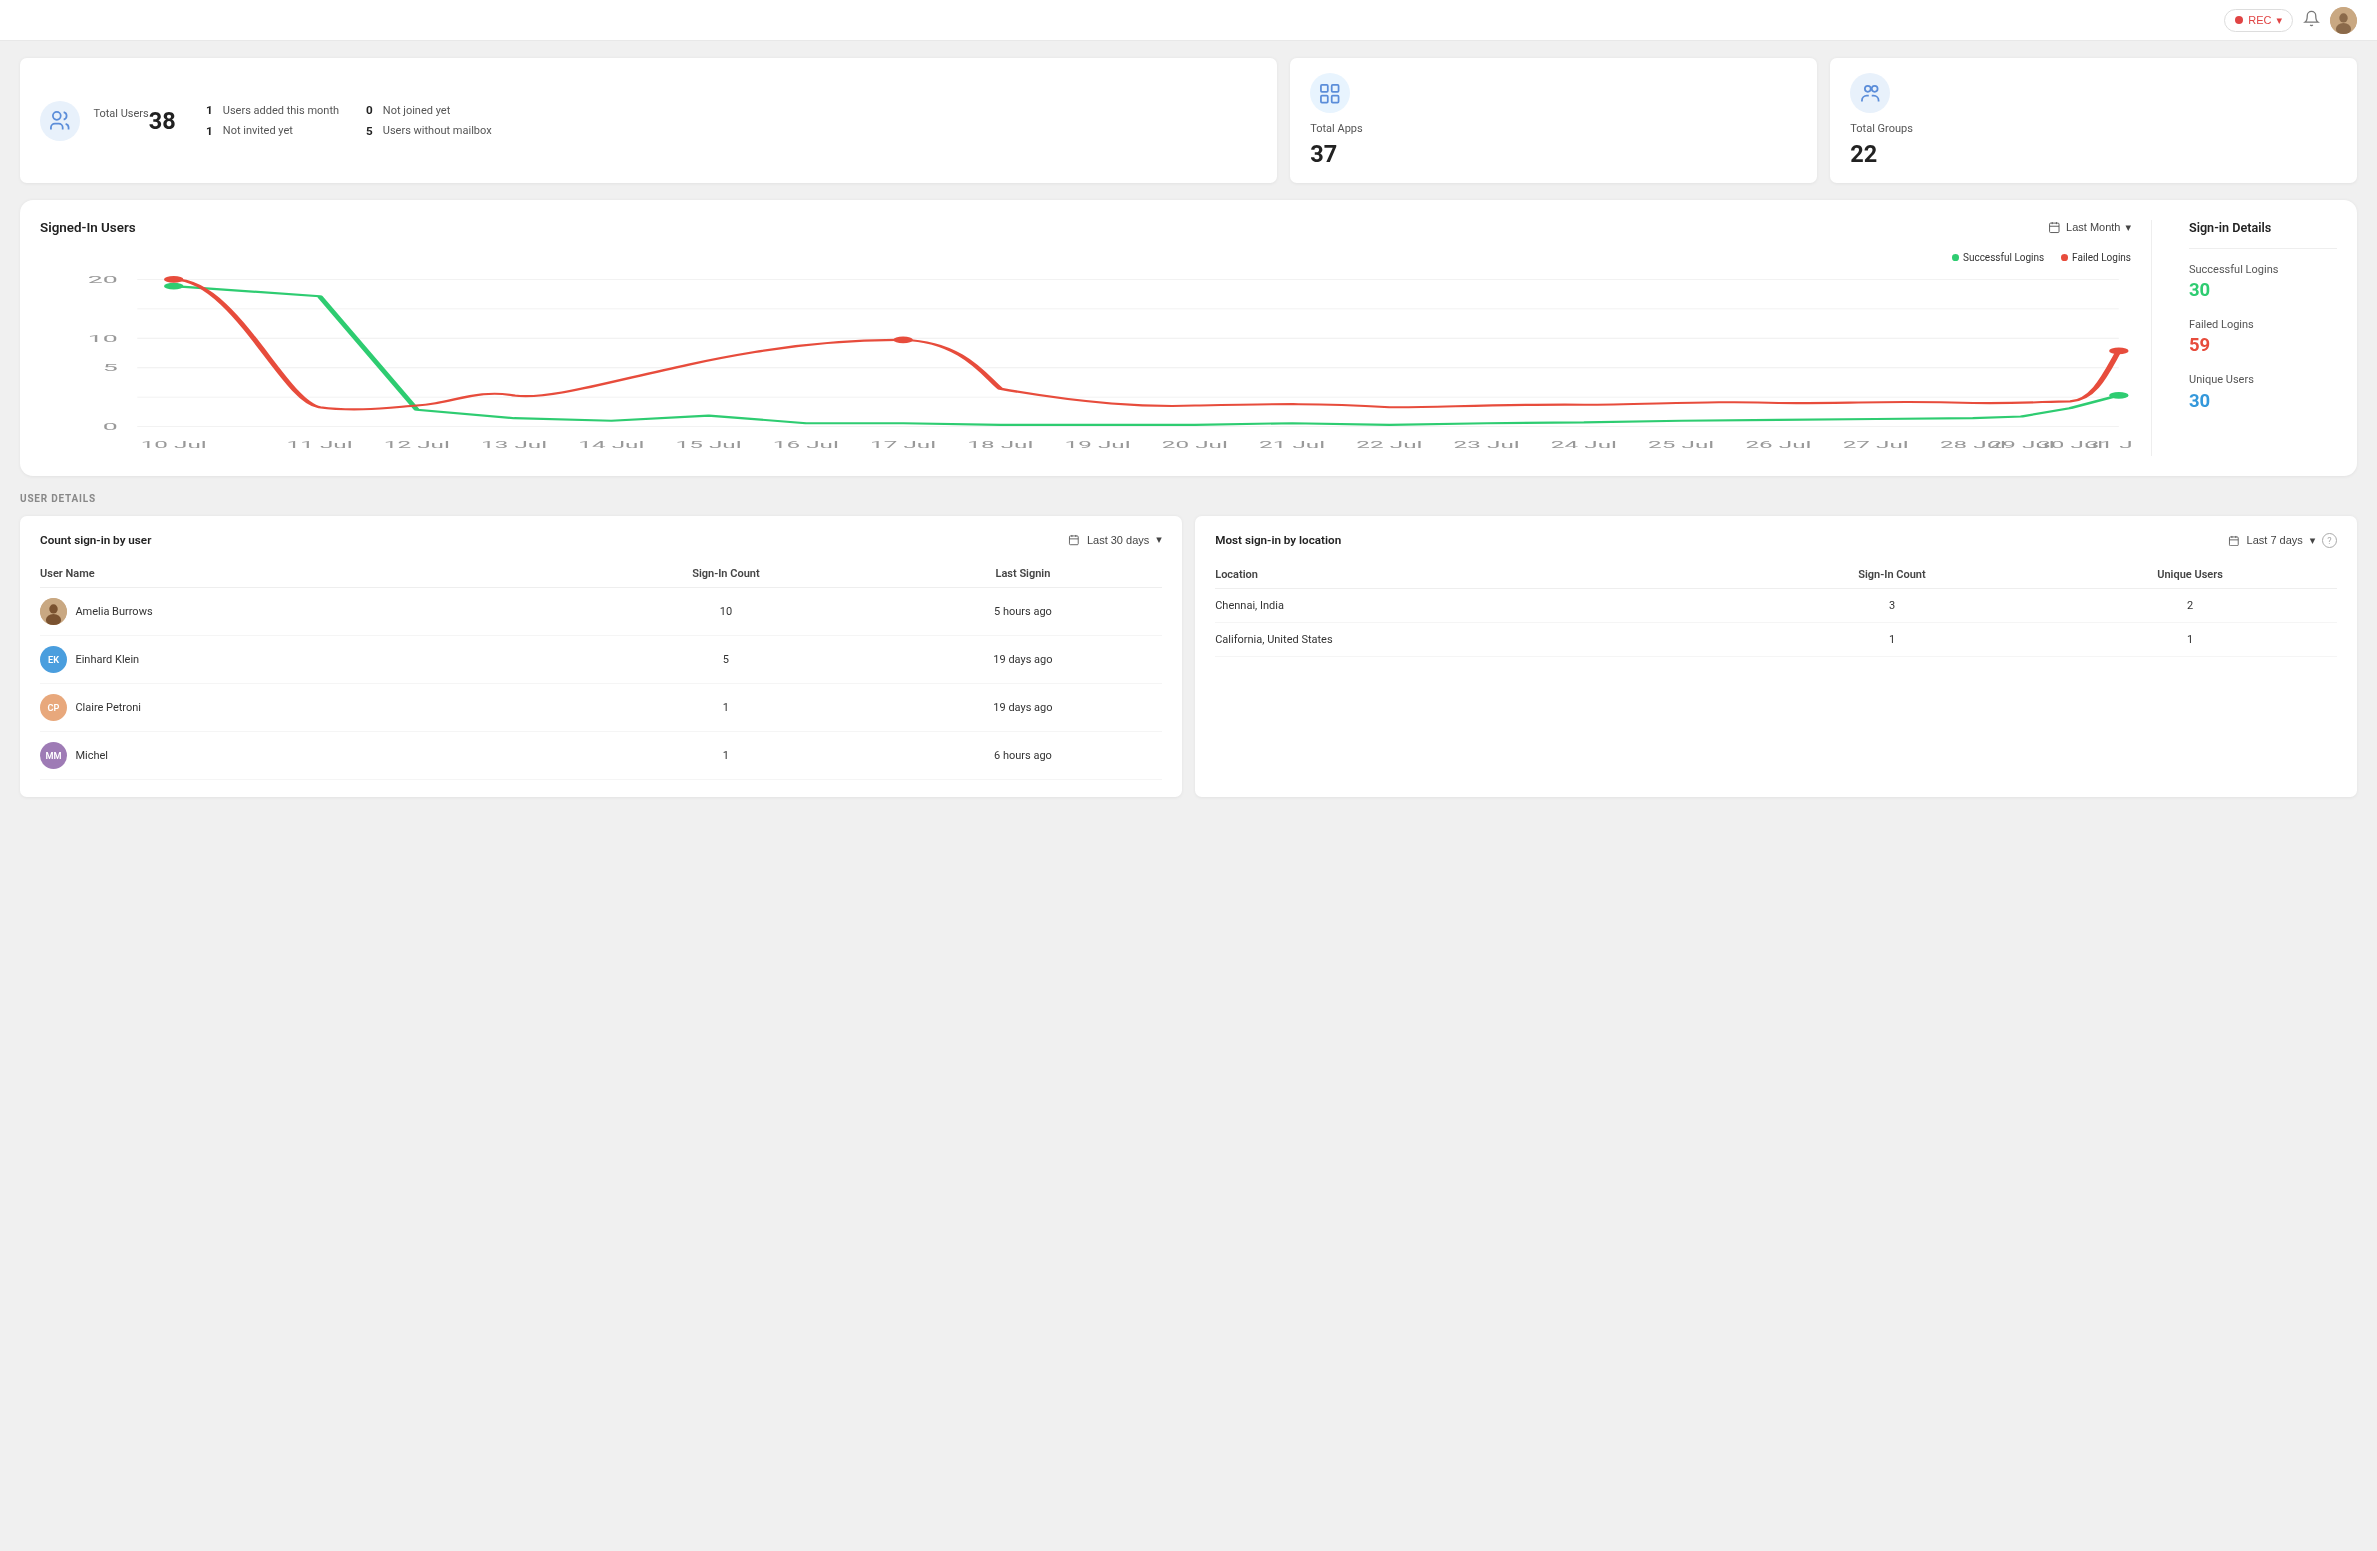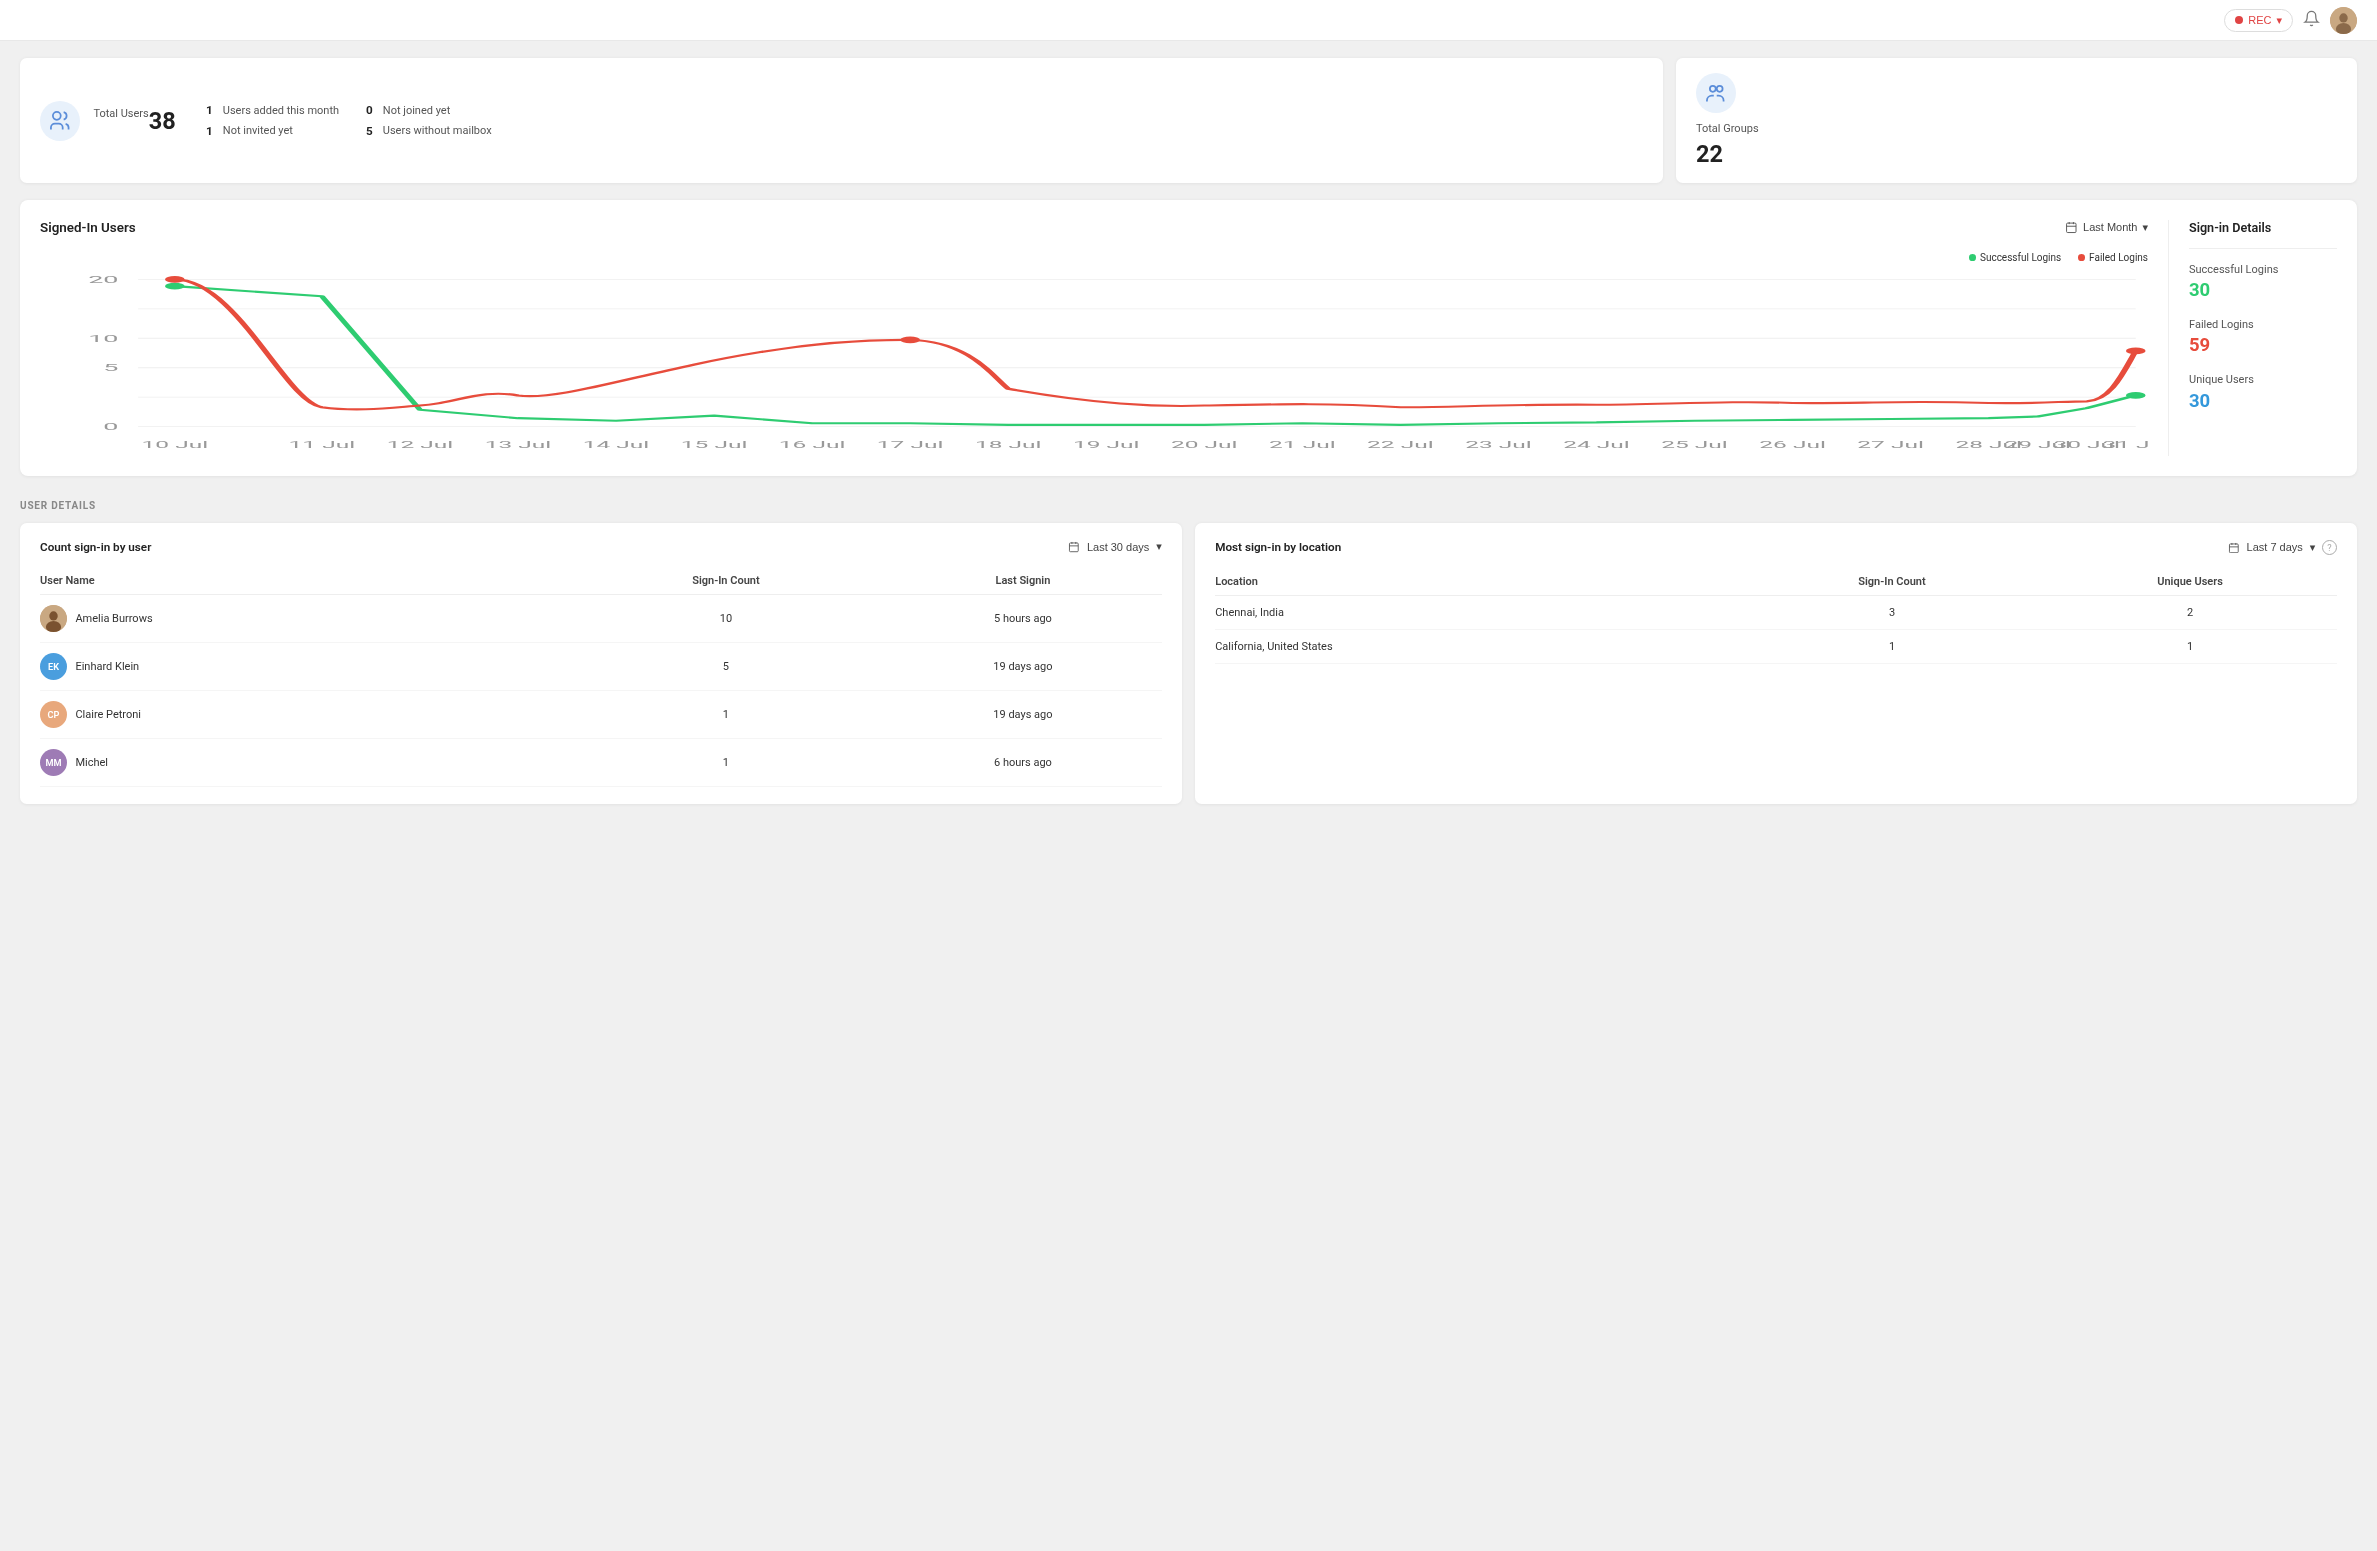--- a/index.html
+++ b/index.html
@@ -114,26 +114,26 @@
     }
     .apps-card .stat-number, .groups-card .stat-number {
       font-size: 23.5px; font-weight: 700; color: #222;
     }
     .apps-card .stat-icon { background: #e8f4fe; }
     .groups-card .stat-icon { background: #e8f1fb; }
 
     
     .chart-section {
       background: #fff;
-      border-radius: 8px;
+      border-radius: 13px;
       padding: 20px;
-      margin-bottom: 24px;
+      margin-bottom: 17px;
       box-shadow: 0 0.8px 3.4px rgba(0,0,0,0.06);
       display: flex;
-      gap: 0;
+      gap: 17px;
     }
     .chart-main {
       flex: 1;
       border-right: 0.8px solid #eee;
       padding-right: 20px;
     }
     .chart-sidebar {
       width: 168px;
       padding-left: 20px;
     }
@@ -355,20 +355,32 @@
             <span>Not joined yet</span>
           </div>
           <div class="detail-row">
             <span class="count">5</span>
             <span>Users without mailbox</span>
           </div>
         </div>
       </div>
     </div>
 
+    <div class="stat-card apps-card">
+      <div class="stat-icon">
+        <svg viewBox="0 0 24 24" fill="none" stroke="#5b8dd9" stroke-width="1.8">
+          <rect x="3" y="3" width="7" height="7" rx="1"></rect>
+          <rect x="14" y="3" width="7" height="7" rx="1"></rect>
+          <rect x="3" y="14" width="7" height="7" rx="1"></rect>
+          <rect x="14" y="14" width="7" height="7" rx="1"></rect>
+        </svg>
+      </div>
+      <span class="stat-label">Total Apps</span>
+      <span class="stat-number">37</span>
+    </div>
 
     <div class="stat-card groups-card">
       <div class="stat-icon">
         <svg viewBox="0 0 24 24" fill="none" stroke="#5b8dd9" stroke-width="1.8">
           <circle cx="9" cy="7" r="3"></circle>
           <circle cx="16" cy="7" r="3"></circle>
           <path d="M3 20v-1a5 5 0 0 1 5-5h2"></path>
           <path d="M13 14h2a5 5 0 0 1 5 5v1"></path>
         </svg>
       </div>

